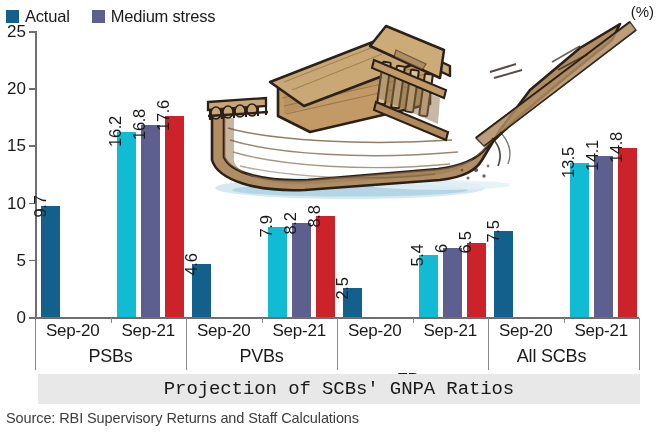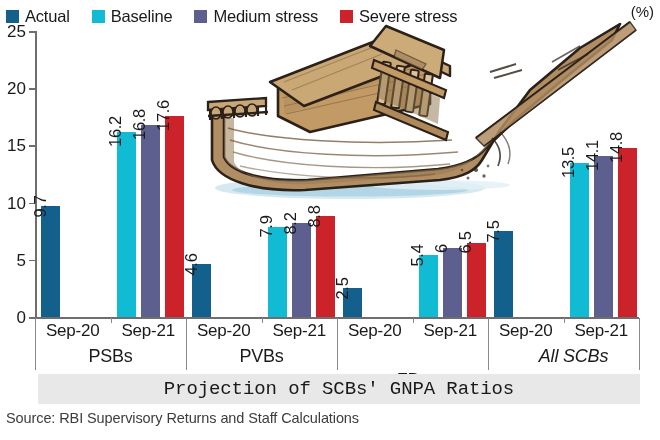--- a/index.html
+++ b/index.html
@@ -105,30 +105,22 @@
 </style>
 </head>
 <body>
 
 <div id="legend">
   <div class="legend-item">
     <span class="legend-swatch" style="background: rgb(20, 96, 141);"></span>
     <span class="legend-label">Actual</span>
   </div>
   <div class="legend-item">
-    <span class="legend-swatch" style="background: rgb(17, 187, 212);"></span>
-    <span class="legend-label">Baseline</span>
-  </div>
-  <div class="legend-item">
     <span class="legend-swatch" style="background: rgb(93, 95, 142);"></span>
     <span class="legend-label">Medium stress</span>
-  </div>
-  <div class="legend-item">
-    <span class="legend-swatch" style="background: rgb(204, 34, 41);"></span>
-    <span class="legend-label">Severe stress</span>
   </div>
 </div>
 <div id="pct-label">(%)</div>
 
 <div id="plot">
   <div id="axis-y"></div>
   <div id="axis-x"></div>
   <div id="yticks">
       <div class="ytick" style="top: 291px;"></div>
       <div class="ytick-label" style="top: 291px;">0</div>
@@ -306,21 +298,21 @@
     <div class="xgroup-label" style="left: 151px; width: 151px;">PVBs</div>
     <div class="xsub-tick" style="left: 226.5px;"></div>
     <div class="xsep" style="left: 151px;"></div>
     <div class="xsub-label" style="left: 302px; width: 75.5px;">Sep-20</div>
     <div class="xsub-label" style="left: 377.5px; width: 75.5px;">Sep-21</div>
     <div class="xgroup-label" style="left: 302px; width: 151px; margin-top: 24px;">FBs</div>
     <div class="xsub-tick" style="left: 377.5px;"></div>
     <div class="xsep" style="left: 302px;"></div>
     <div class="xsub-label" style="left: 453px; width: 75.5px;">Sep-20</div>
     <div class="xsub-label" style="left: 528.5px; width: 75.5px;">Sep-21</div>
-    <div class="xgroup-label" style="left: 463px; width: 151px; font-style: italic;">All SCBs</div>
+    <div class="xgroup-label" style="left: 441px; width: 151px;">All SCBs</div>
     <div class="xsub-tick" style="left: 528.5px;"></div>
     <div class="xsep" style="left: 453px;"></div>
     <div class="xsep" style="left: 604px;"></div>
   </div>
 
 <div id="title-band">
   <span id="title-text">Projection of SCBs' GNPA Ratios</span>
 </div>
 
 <div id="source">Source: RBI Supervisory Returns and Staff Calculations</div>

